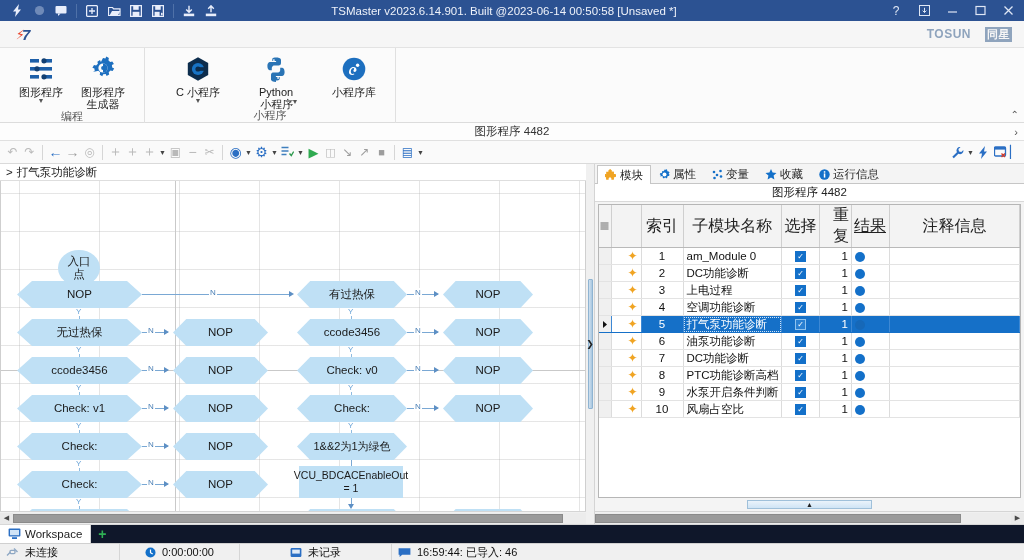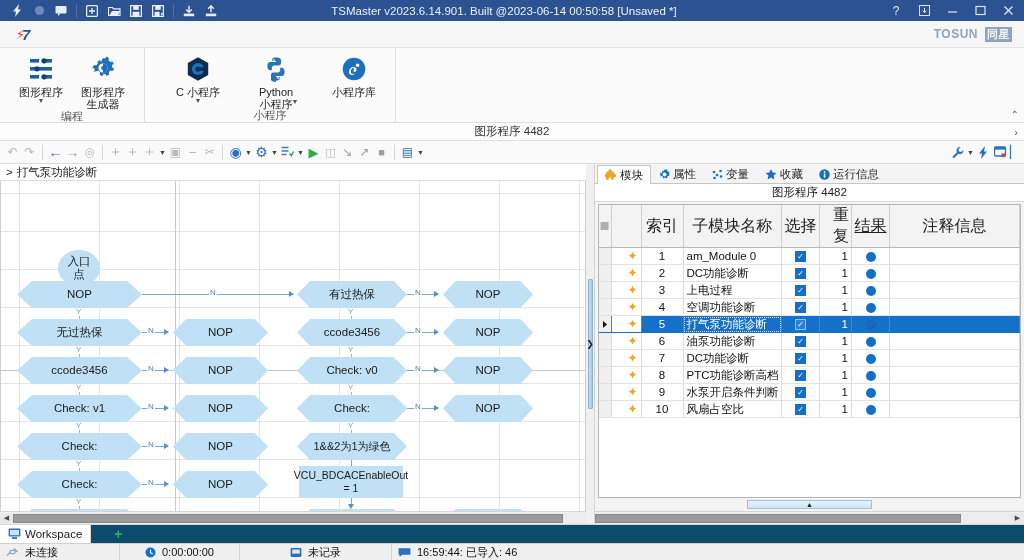--- a/index.html
+++ b/index.html
@@ -50,21 +50,21 @@
   }
   .menu-item.active { font-weight:bold; }
   .menu-item.active:after {
     content:""; position:absolute; left:12px; right:12px; bottom:2px; height:2px; background:#2c5292;
   }
   .brand {
     margin-left:auto; margin-right:12px; display:flex; align-items:center;
     font-size:12px; font-weight:bold; letter-spacing:0.5px;
     color:#8fa4bd;
   }
-  .brand .bk { background:#8fa4bd; color:#f6f6f6; padding:0 2px; margin-left:7px; font-size:11px;}
+  .brand .bk { background:#8fa4bd; color:#f6f6f6; padding:0 2px; margin-left:14px; font-size:11px;}
 
   
   .ribbon {
     height:75px; background:#fbfbfb; border-bottom:1px solid #dcdcdc;
     display:flex; flex:0 0 75px; position:relative;
   }
   .rgroup { display:flex; flex-direction:column; height:75px; position:relative; }
   .rgroup-body { display:flex; flex:1; align-items:flex-start; padding:3px 10px 0 10px; gap:0;}
   .rgroup-label {
     text-align:center; font-size:11px; color:#555; height:14px; line-height:12px;
@@ -188,42 +188,42 @@
     border-right:1px solid #dcdcdc; border-bottom:1px solid #e3e3e3;
     height:17px; font-size:11.5px; padding:0 3px; color:#111; white-space:nowrap; overflow:hidden;
   }
   tr.sel td { background:#1570c8; color:#fff; border-bottom-color:#1570c8; border-right-color:#3d88d4;}
   tr.sel td.c-name { outline:1px dotted #cfe3f7; outline-offset:-2px; }
   .c-gut { width:12px; background:#f0f0f0; border-right:1px solid #cfcfcf; padding:0 !important; }
   .c-tree { width:30px; text-align:right; }
   .c-idx { width:42px; text-align:center; }
   .c-sel { width:38px; text-align:center; }
   .c-rep { width:32px; text-align:right; }
-  .c-res { width:38px; text-align:center;text-decoration:underline; }
+  .c-res { width:38px; text-align:left;text-decoration:underline; }
   .puzzle { color:#f0a423; font-size:12px; }
   .chk { display:inline-block; width:11px; height:11px; background:#1370c9; border:1px solid #1370c9;
          color:#fff; font-size:8px; line-height:10px; text-align:center; vertical-align:middle; }
   .dot { display:inline-block; width:10px; height:10px; border-radius:50%; background:#1370c9;
          vertical-align:middle; }
   tr.sel .dot { background:#1668b8; }
   tr.sel .chk { background:#2a80d2; border-color:#8ec2ee; }
   .gridfoot { height:13px; background:#f4f4f4; display:flex; align-items:center;
               justify-content:center; flex:0 0 13px; }
   .gf-thumb { width:125px; height:9px; background:linear-gradient(to bottom,#eaf3fb,#cfe4f5);
               border:1px solid #9fc0da; display:flex; align-items:center; justify-content:center;
               font-size:7px; color:#222; }
   .rp-hscroll { height:13px; background:#f0f0f0; flex:0 0 13px; display:flex; align-items:center;
                 border-top:1px solid #d5d5d5; }
   .rp-track { flex:1; height:11px; position:relative; background:#ececec; }
   .rp-thumb { position:absolute; left:0; top:1px; height:9px; width:88%; background:#9a9a9a;
               border:1px solid #8a8a8a; }
 
   
-  .wsbar { height:19px; background:#0c4a6e; border-top:1px solid #d7d7d7; display:flex;
-           align-items:center; flex:0 0 19px;gap:16px; }
+  .wsbar { height:19px; background:#0f172a; border-top:1px solid #d7d7d7; display:flex;
+           align-items:center; flex:0 0 19px; }
   .wstab { display:flex; align-items:center; gap:4px; padding:0 8px; height:19px;
            background:#fff; border-right:1px solid #d7d7d7; font-size:11.5px; }
   .wsplus { width:22px; text-align:center; color:#2fae54; font-size:14px; font-weight:bold; }
 
   
   .statusbar { height:17px; background:#f0f0f0; border-top:1px solid #d0d0d0; display:flex;
                align-items:center; flex:0 0 17px; font-size:11px; color:#111; }
   .sb-cell { display:flex; align-items:center; height:17px; border-right:1px solid #d6d6d6;
              padding:0 6px; gap:6px; }
   .sb-ico { font-size:10px; }
@@ -382,21 +382,21 @@
           <div class="lbl">C 小程序</div>
           <div class="caret">▼</div>
         </div>
         <div class="rbtn">
           <div class="ico">
             <svg width="26" height="26" viewBox="0 0 26 26">
               <path d="M13 1.5c-4 0-3.7 1.7-3.7 1.7v1.8h3.8v.9H7.6S4.4 5.5 4.4 10c0 4.4 2.8 4.3 2.8 4.3h1.6v-2.1s-.1-2.8 2.7-2.8h3.9s2.6 0 2.6-2.5V4.2s.4-2.7-5-2.7zm-2.1 1.7a.9.9 0 1 1 0 1.8.9.9 0 0 1 0-1.8z" fill="#2a74b5"></path>
               <path d="M13 24.5c4 0 3.7-1.7 3.7-1.7v-1.8h-3.8v-.9h5.5s3.2.4 3.2-4.1c0-4.4-2.8-4.3-2.8-4.3h-1.6v2.1s.1 2.8-2.7 2.8H10.6s-2.6 0-2.6 2.5v4.2s-.4 2.7 5 2.7zm2.1-1.7a.9.9 0 1 1 0-1.8.9.9 0 0 1 0 1.8z" fill="#2a74b5"></path>
             </svg>
           </div>
-          <div class="lbl" style="white-space:pre-line;">Python
+          <div class="lbl" style="white-space:pre-line;text-align:right;">Python
 小程序</div>
           <div class="caret" style="margin-top:-11px; margin-left:38px;">▼</div>
         </div>
         <div class="rbtn">
           <div class="ico">
             <svg width="26" height="26" viewBox="0 0 26 26">
               <circle cx="13" cy="13" r="11.3" fill="#1d6fbf"></circle>
               <path d="M8 16.5c0-3.4 2.2-5.5 4.4-5.5 2 0 3.1 1.4 3.1 2.8 0 1.3-.8 2.2-1.8 2.2-.8 0-1.3-.5-1.3-1.2 0-1 .8-1.3.8-2.1 0-.5-.4-.8-.9-.8-1.3 0-2.5 1.6-2.5 3.7 0 1.4.6 2.3 1.7 2.3.6 0 1.1-.2 1.5-.5l.4.8c-.6.5-1.4.8-2.3.8-1.8 0-3.1-1.1-3.1-2.5z" fill="#fff"></path>
               <circle cx="16.6" cy="9.3" r="1.7" fill="#fff"></circle>
             </svg>

